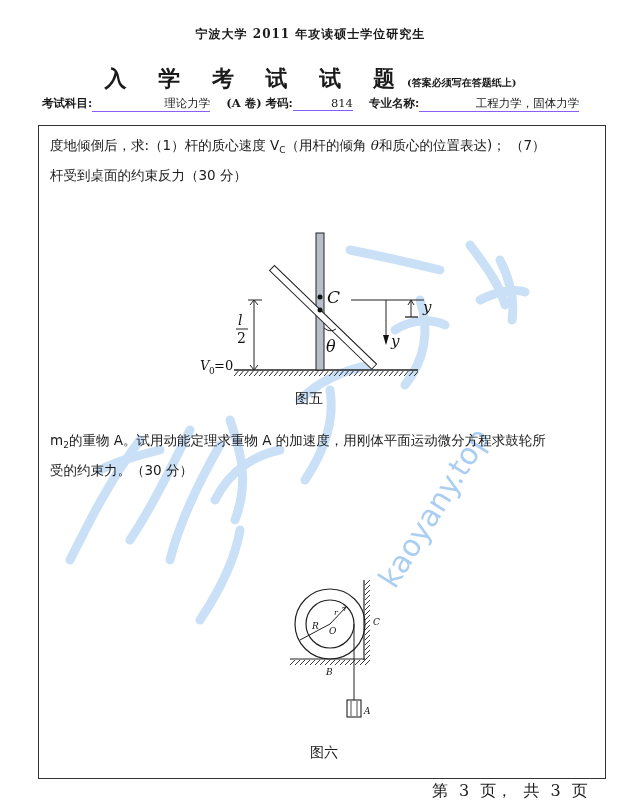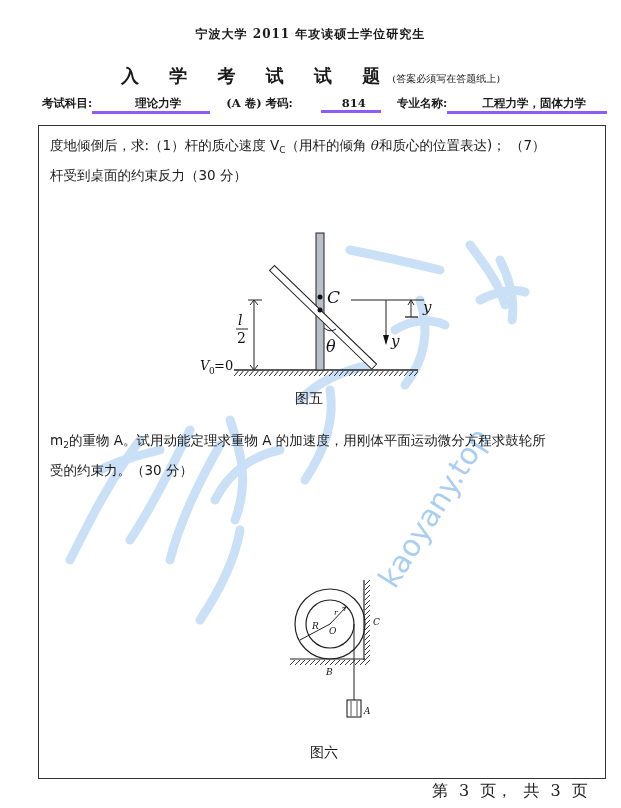--- a/index.html
+++ b/index.html
@@ -2,25 +2,25 @@
 <html><head>
 <meta charset="utf-8">
 <style>
   * { margin: 0; padding: 0; box-sizing: border-box; }
   html, body { width: 621px; height: 808px; background: #ffffff; overflow: hidden; }
   body { position: relative; font-family: "DejaVu Serif", "Liberation Serif", serif; color: #1a1a1a; }
 
   .title1 { position: absolute; top: 26px; left: 0; width: 621px; text-align: center;
             font-size: 12px; font-weight: bold; letter-spacing: 1px; }
   .title2 { position: absolute; top: 64px; left: 0; width: 621px; text-align: center; }
-  .title2 .big { font-size: 18px; font-weight: bold; letter-spacing: 12px; }
-  .title2 .small { font-size: 10px; font-weight: normal; }
+  .title2 .big { font-size: 22px; font-weight: bold; letter-spacing: 12px; }
+  .title2 .small { font-size: 10px; font-weight: bold; }
 
   .info { position: absolute; top: 96px; left: 42px; font-size: 11.5px; font-weight: bold; white-space: nowrap; }
-  .info .u { display: inline-block; border-bottom: 3px solid #8b5cf6; font-weight: bold; text-align: center; padding-left: 14px; }
+  .info .u { display: inline-block; border-bottom: 1px solid #8b5cf6; font-weight: normal; text-align: right; padding-left: 14px; }
   .info .gap { display: inline-block; width: 8px; }
 
   .frame { position: absolute; left: 38px; top: 125px; width: 568px; height: 654px;
            border: 1.5px solid #333; border-right-width: 1px; }
 
   .q { position: absolute; left: 50px; width: 550px; font-size: 13.5px; line-height: 24.5px;
        font-family: "DejaVu Sans", "Liberation Sans", sans-serif; color: #1a1a1a; }
   .q5 { top: 133px; }
   .q6 { top: 428px; line-height: 24.5px; }
   .q .it { font-style: italic; font-family: "DejaVu Serif", serif; }
@@ -62,21 +62,21 @@
 
 <div class="title1">宁波大学  2011 年攻读硕士学位研究生</div>
 <div class="title2">
   <span class="big">入 学 考 试 试 题</span><span class="small">(答案必须写在答题纸上)</span>
 </div>
 
 <div class="info">
   <span>考试科目:</span><span class="u" style="width:118px;">理论力学</span>
   <span class="gap"></span>
   <span>(A 卷)</span>
-  <span>考码:</span><span class="u" style="width:60px;padding-left:6px;margin-left:28px;">814</span>
+  <span>考码:</span><span class="u" style="width:60px;padding-left:6px;">814</span>
   <span class="gap"></span>
   <span>专业名称:</span><span class="u" style="width:160px;">工程力学，固体力学</span>
 </div>
 
 <div class="frame"></div>
 
 <div class="q q5">
   <div>
     <span>度地倾倒后，求:（1）杆的质心速度 V</span><span class="sub">C</span><span>（用杆的倾角 </span><span class="it">θ</span><span>和质心的位置表达)；  （7）</span>
   </div>

